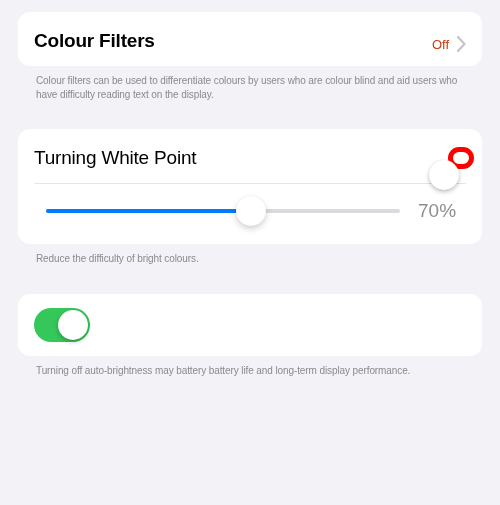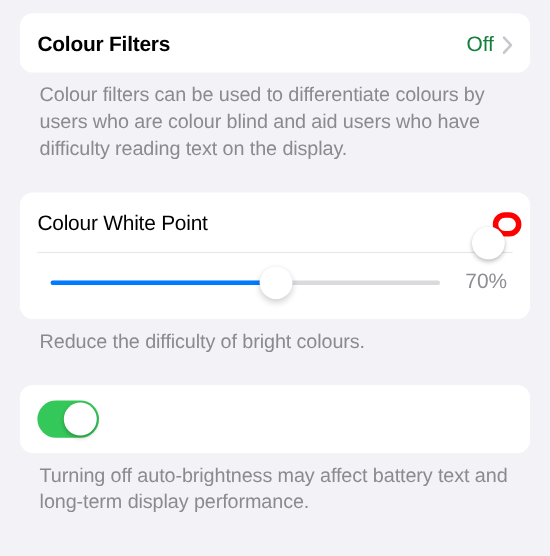--- a/index.html
+++ b/index.html
@@ -35,28 +35,28 @@
     }
     .row-title.bold {
       font-weight: 600;
     }
     .value-chev {
       display: flex;
       align-items: center;
       gap: 8px;
     }
     .value-text {
-      font-size: 19px;
-      color: #15803d;
+      font-size: 13px;
+      color: #c2410c;
     }
     .chevron svg {
       display: block;
     }
     .caption {
-      font-size: 18px;
+      font-size: 10px;
       line-height: 1.35;
       color: #8a8a8f;
       padding: 8px 18px 0 18px;
       letter-spacing: -0.1px;
     }
     .section-gap {
       height: 28px;
     }
     .toggle {
       position: relative;
@@ -124,21 +124,21 @@
       height: 30px;
       background: #fff;
       border-radius: 50%;
       transform: translate(-50%, -50%);
       box-shadow: 0 3px 6px rgba(0,0,0,0.18), 0 0 1px rgba(0,0,0,0.1);
     }
     .pct {
       font-size: 19px;
       color: #8e8e93;
       min-width: 48px;
-      text-align: center;
+      text-align: left;
     }
   </style>
 </head>
 <body>
 
 <div class="card">
   <div class="row">
     <span class="row-title bold">Colour Filters</span>
     <span class="value-chev">
       <span class="value-text">Off</span>
@@ -149,21 +149,21 @@
       </span>
     </span>
   </div>
 </div>
 <div class="caption">Colour filters can be used to differentiate colours by users who are colour blind and aid users who have difficulty reading text on the display.</div>
 
 <div class="section-gap"></div>
 
 <div class="card">
   <div class="row">
-    <span class="row-title" style="font-weight:400">Colour White Point</span>
+    <span class="row-title" style="font-weight:400">Turning White Point</span>
     <span class="highlight-box">
       <span class="toggle">
         <span class="toggle-knob"></span>
       </span>
     </span>
   </div>
   <div class="divider"></div>
   <div class="slider-row">
     <div class="slider">
       <div class="track"></div>
@@ -177,13 +177,13 @@
 
 <div class="section-gap"></div>
 
 <div class="card">
   <div class="row">
     <span class="toggle">
       <span class="toggle-knob"></span>
     </span>
   </div>
 </div>
-<div class="caption">Turning off auto-brightness may affect battery text and long-term display performance.</div>
+<div class="caption">Turning off auto-brightness may battery battery life and long-term display performance.</div>
 
 </body></html>

